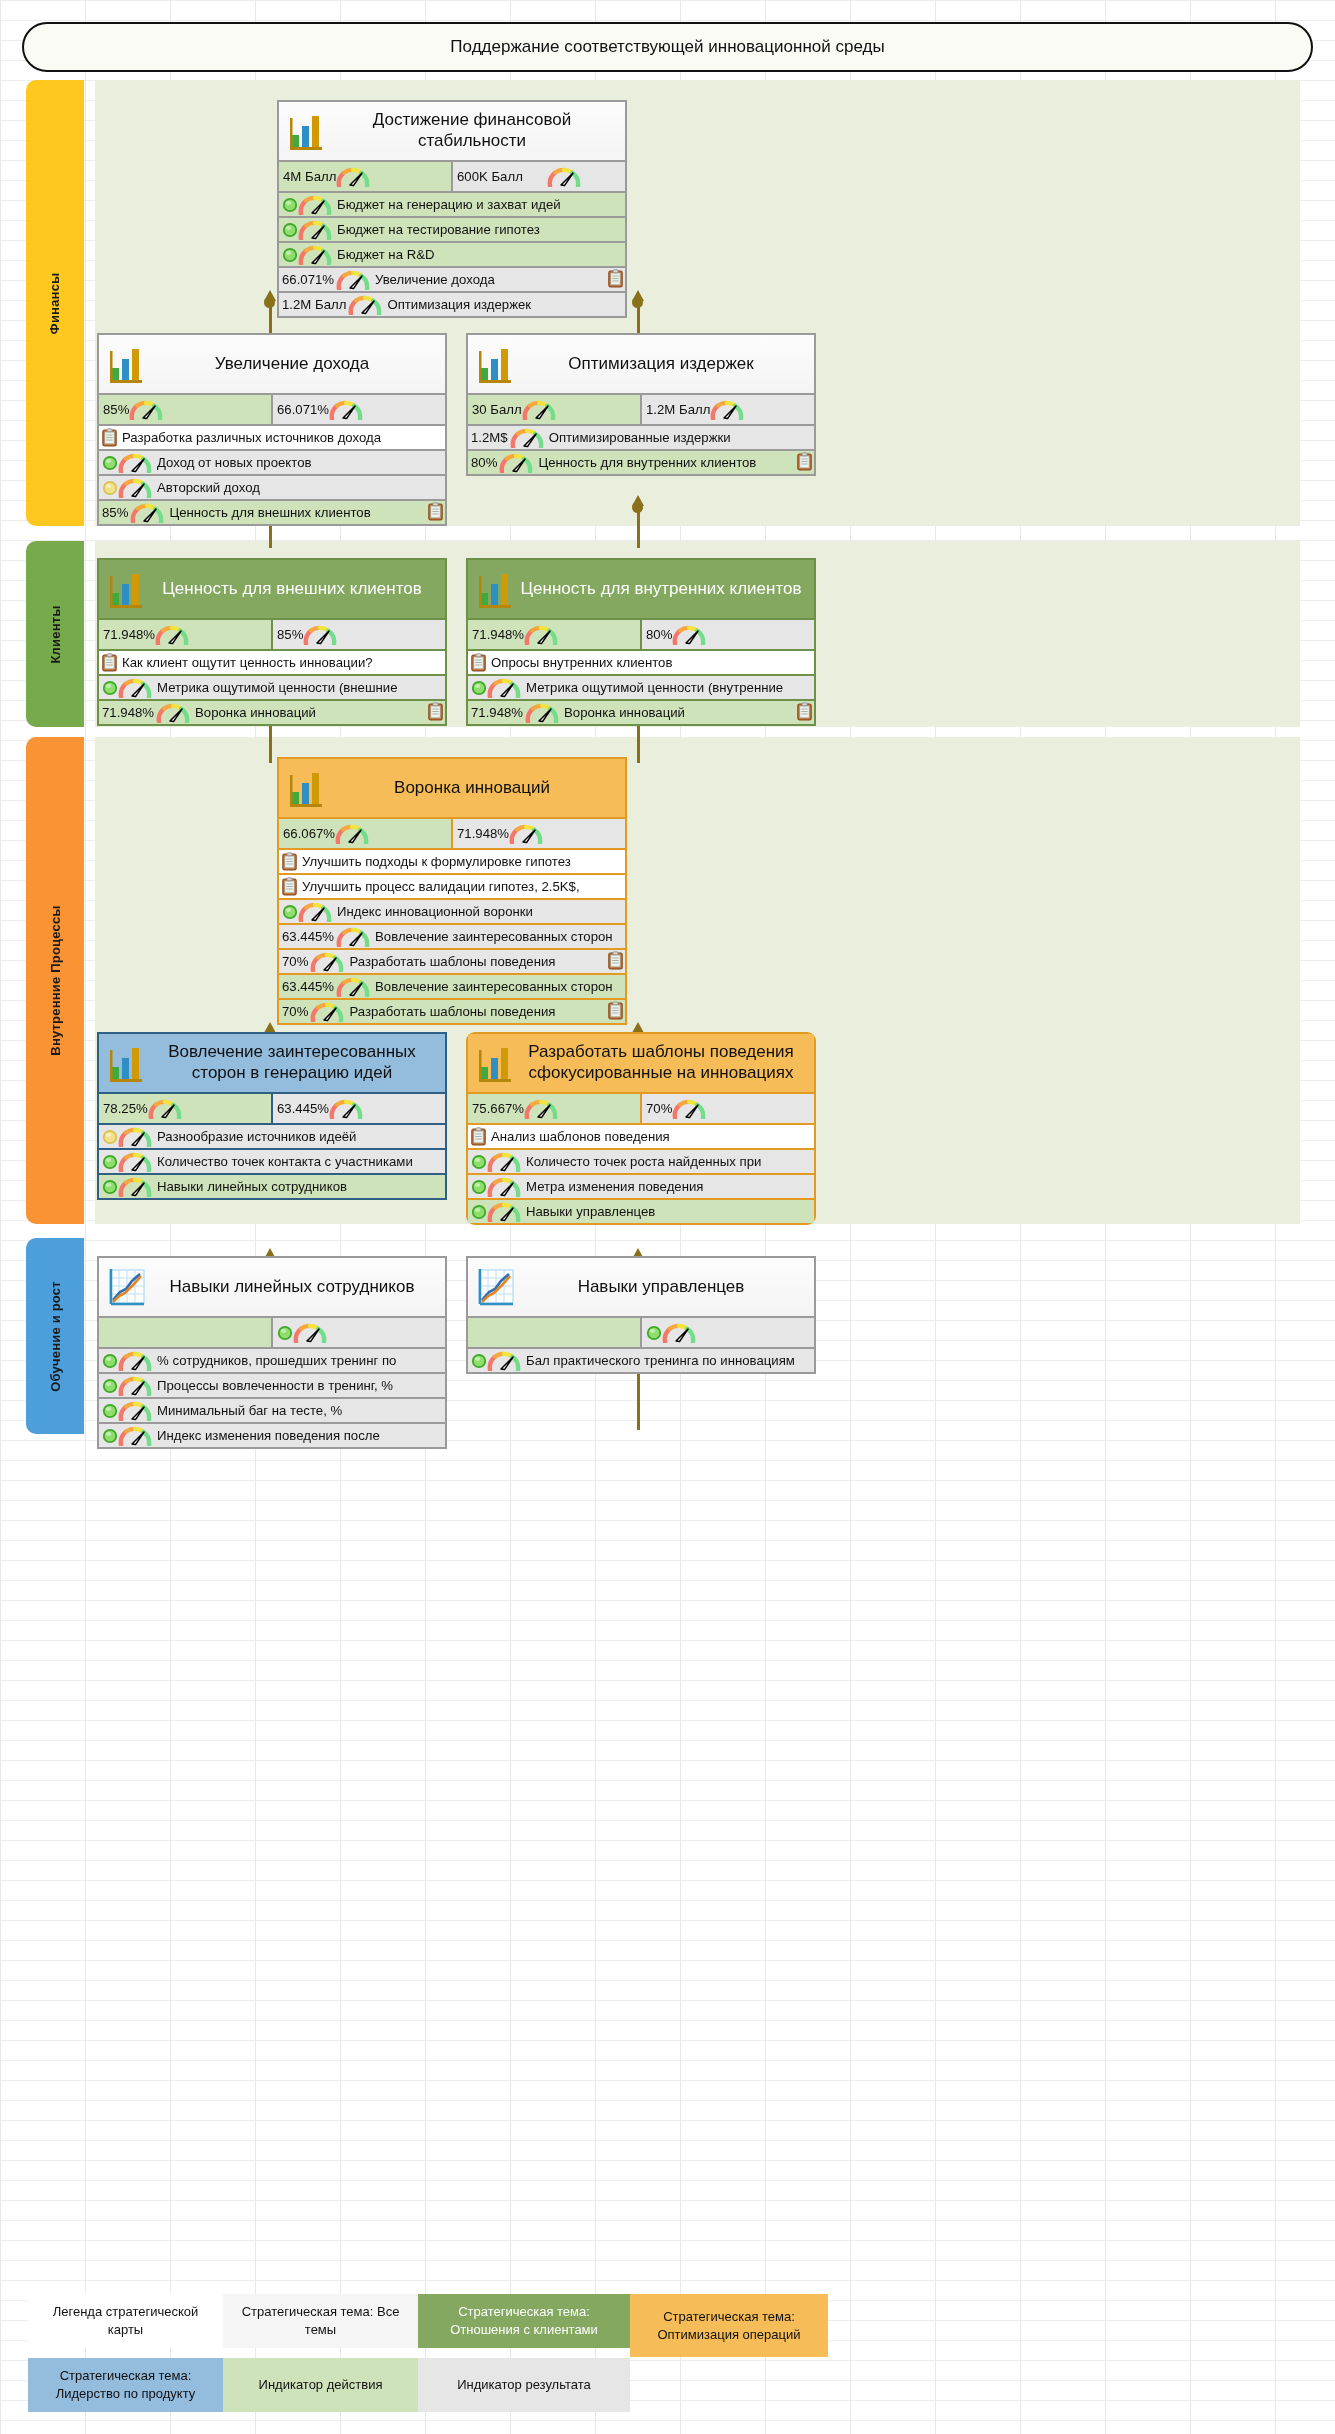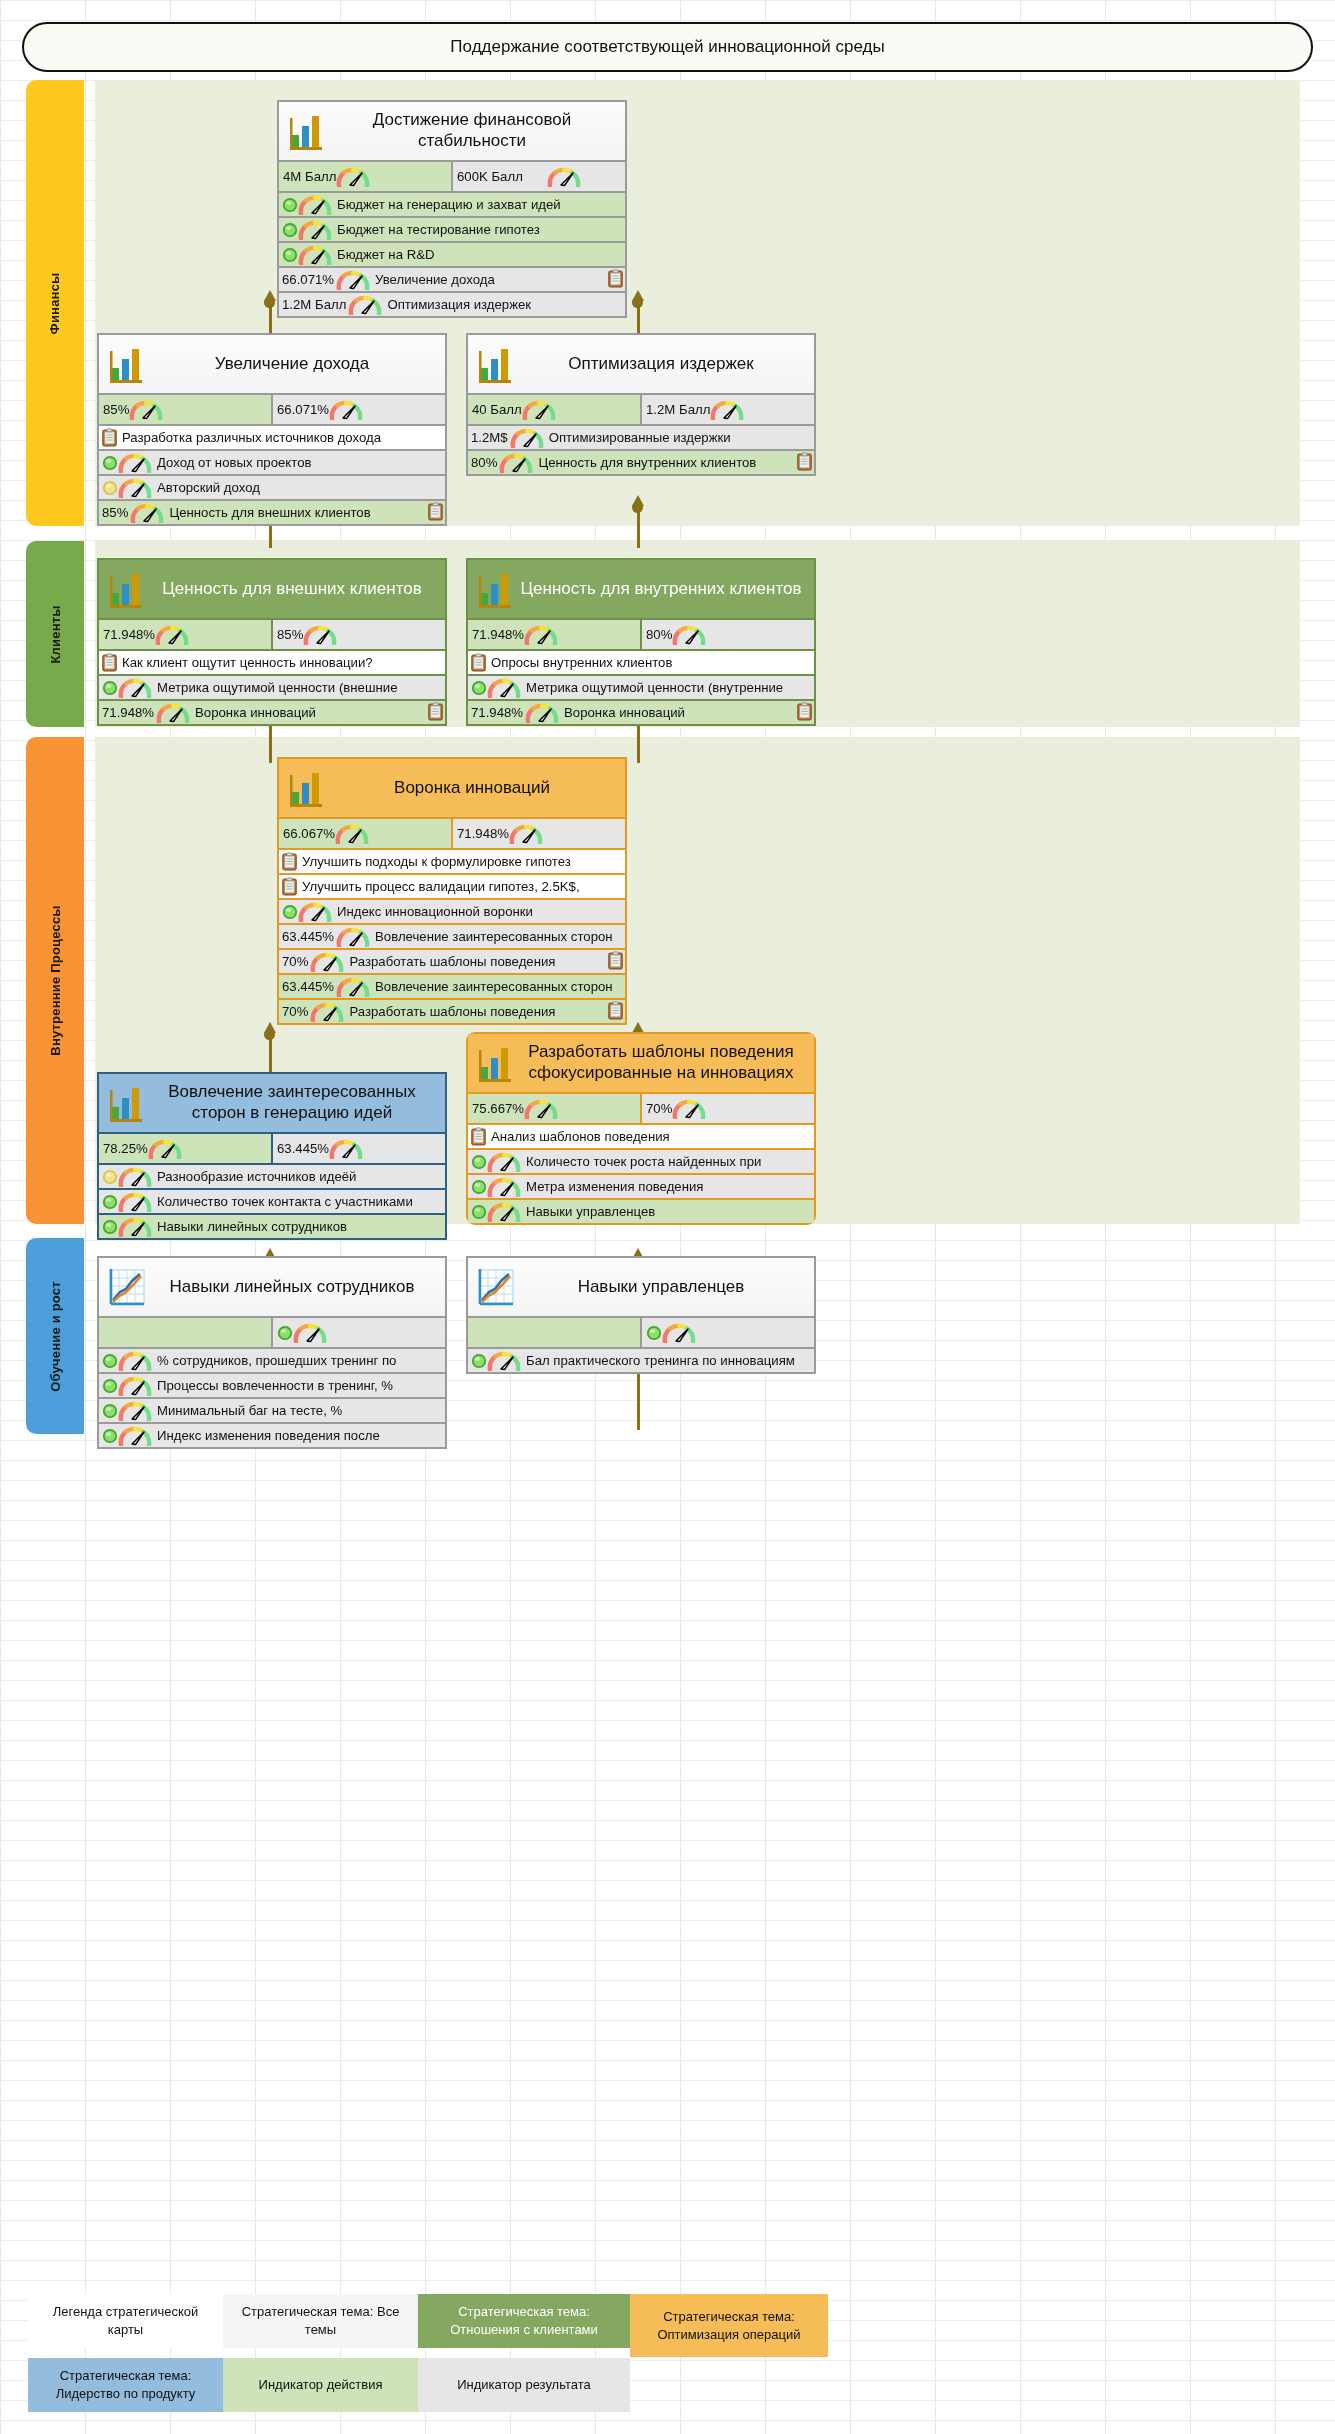--- a/index.html
+++ b/index.html
@@ -63,21 +63,21 @@
   .kpis{display:flex;border-top:2px solid #9a9a9a;height:29px;}
   .kpis .half{
     flex:1;display:flex;align-items:center;padding-left:4px;font-size:13.2px;
     box-sizing:border-box;overflow:hidden;white-space:nowrap;
   }
   .kpis .half+.half{border-left:2px solid #9a9a9a;}
 
   
   .node.acc-orange{border-color:#e29a22;}
   .node.acc-orange .row,.node.acc-orange .kpis,.node.acc-orange .kpis .half+.half{border-color:#e29a22;}
-  .node.acc-blue{border-color:#2f5f84;margin-top:40px;}
+  .node.acc-blue{border-color:#2f5f84;}
   .node.acc-blue .row,.node.acc-blue .kpis,.node.acc-blue .kpis .half+.half{border-color:#2f5f84;}
   .node.acc-green{border-color:#6d9149;}
   .node.acc-green .row,.node.acc-green .kpis,.node.acc-green .kpis .half+.half{border-color:#6d9149;}
 
   
   .conn{position:absolute;background:#8a7119;width:3px;}
   .conn-dot{position:absolute;width:11px;height:11px;border-radius:50%;background:#8a7119;}
   .conn-arrow{position:absolute;width:0;height:0;border-left:6px solid transparent;border-right:6px solid transparent;border-bottom:11px solid #8a7119;}
 
   
@@ -354,21 +354,21 @@
             <rect x="5" y="26" width="7" height="12" fill="#3faa3f"></rect>
             <rect x="15" y="17" width="7" height="21" fill="#2e8fc4"></rect>
             <rect x="25" y="7" width="7" height="31" fill="#cf9a06"></rect>
             <rect x="3" y="38" width="32" height="3" fill="#b5860a"></rect>
             <rect x="3" y="9" width="2.5" height="30" fill="#b5860a"></rect>
           </svg></span>
         <span class="node-title">Оптимизация издержек</span>
       </div>
       <div class="kpis">
         <div class="half row g" style="border-top:none;height:auto;">
-          <span>40 Балл</span>
+          <span>30 Балл</span>
           <svg viewBox="0 0 34 20" width="34" height="20" style="vertical-align:middle;flex:none">
             <path d="M3 19 A14 14 0 0 1 7.5 6.2" stroke="#f4786a" stroke-width="4.4" fill="none" stroke-linecap="round"></path>
             <path d="M8.2 5.5 A14 14 0 0 1 16 2.9" stroke="#f6a83f" stroke-width="4.4" fill="none" stroke-linecap="round"></path>
             <path d="M17 2.9 A14 14 0 0 1 24.5 5.2" stroke="#f2e33e" stroke-width="4.4" fill="none" stroke-linecap="round"></path>
             <path d="M25.3 5.8 A14 14 0 0 1 31 19" stroke="#74dd8a" stroke-width="4.4" fill="none" stroke-linecap="round"></path>
             <path d="M14 18 L26 6 L17.5 18.6 Z" fill="#ffffff" stroke="#000" stroke-width="1.5" stroke-linejoin="round"></path>
           </svg>
         </div>
         <div class="half row e" style="border-top:none;height:auto;">
           <span>1.2M Балл</span>

